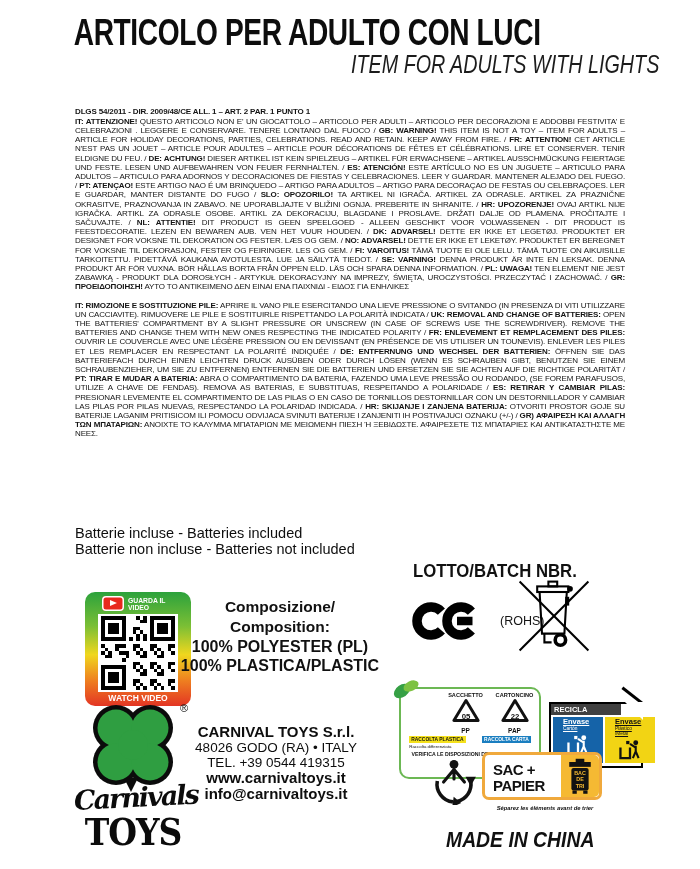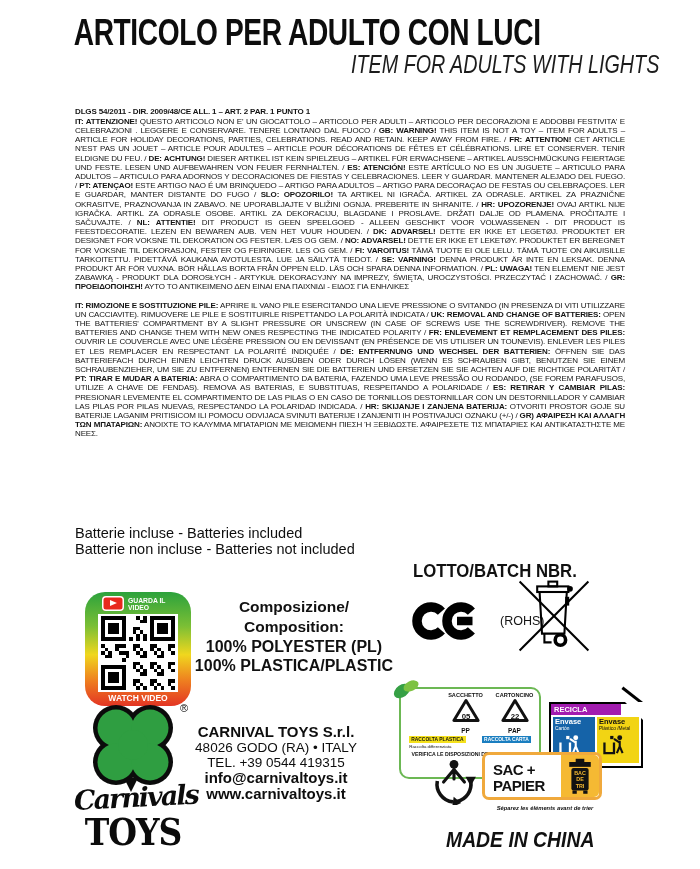--- a/index.html
+++ b/index.html
@@ -23,34 +23,34 @@
 
   
   .battery-note{left:75px;top:525px;font-size:14.5px;line-height:16px;color:#0e0e0e;}
 
   
   .lotto{left:413px;top:560px;}
   .lotto span{display:inline-block;font-size:19px;font-weight:bold;transform:scaleX(0.88);
               transform-origin:left;white-space:nowrap;}
 
   
-  .qr-badge{left:85px;top:592px;width:106px;height:114px;border-radius:20px;
+  .qr-badge{left:85px;top:592px;width:106px;height:114px;border-radius:10px;
             background:linear-gradient(180deg,#2ca23c 0%,#7bbf35 30%,#f0d71e 55%,#ee7e20 78%,#e33524 100%);}
   .qr-top{display:flex;align-items:center;justify-content:center;gap:4px;height:21px;padding-top:1px;}
   .yt-icon{width:22px;height:15px;background:#e8281e;border-radius:4px;position:relative;flex:0 0 auto;
            box-shadow:0 0 0 1.5px #fff inset;}
   .yt-icon:after{content:"";position:absolute;left:8px;top:4px;border-left:7px solid #fff;
                  border-top:3.5px solid transparent;border-bottom:3.5px solid transparent;}
   .qr-top-label{color:#fff;font-weight:bold;font-size:6.8px;line-height:7px;width:46px;}
   .qr-white{width:80px;height:78px;background:#fff;margin:0 auto;padding:2px;box-sizing:border-box;}
   .qr-white svg{width:100%;height:100%;shape-rendering:crispEdges;}
   .qr-bottom{color:#fff;font-weight:bold;font-size:8.5px;text-align:center;line-height:13px;}
 
   
-  .composition{left:188px;top:597px;width:212px;text-align:center;font-weight:bold;}
+  .composition{left:174px;top:597px;width:212px;text-align:center;font-weight:bold;}
   .composition .h{font-size:15.5px;line-height:20px;}
   .composition .l{font-size:16px;line-height:19px;}
 
   
   .ce-group{left:411px;top:597px;display:flex;align-items:center;gap:21px;}
   .rohs{font-size:12.5px;color:#141414;}
 
   
   .green-box{left:399px;top:687px;width:142px;height:92px;border:2.5px solid #6cb854;
              border-radius:10px;background:#fff;box-sizing:border-box;}
@@ -64,23 +64,23 @@
   .chip-b{background:#1a7ec0;color:#fff;font-size:4.9px;font-weight:bold;padding:1px 2px;align-self:flex-start;}
   .chip-sub{font-size:4.4px;text-align:left;margin-top:0.5px;}
   .gb-footer{font-size:5.2px;font-weight:bold;text-align:center;margin-top:2.5px;}
 
   
   .recicla{left:549px;top:702px;width:94px;height:66px;border:2px solid #000;background:#fff;box-sizing:border-box;}
   .rc-cut-black{position:absolute;top:-2px;right:-2px;width:0;height:0;
                 border-top:18px solid #fff;border-left:18px solid transparent;}
   .rc-cut-line{position:absolute;top:-2px;right:-2px;width:25px;height:2.5px;background:#000;
                transform:rotate(38deg);transform-origin:right top;}
-  .rc-head{background:#a21caf;color:#fff;font-size:7.5px;font-weight:bold;width:64px;padding:1px 3px;line-height:9px;}
+  .rc-head{background:#404040;color:#fff;font-size:7.5px;font-weight:bold;width:64px;padding:1px 3px;line-height:9px;}
   .rc-cells{display:flex;gap:2px;padding:2px;}
-  .rc-cell{flex:1;height:46px;padding:1px 2px;box-sizing:border-box;}
+  .rc-cell{flex:1;height:46px;padding:1px 10px;box-sizing:border-box;text-decoration:underline;}
   .rc-blue{background:#1563a8;color:#fff;}
   .rc-yellow{background:#f2d414;color:#111;}
   .rc-title{font-size:7.5px;font-weight:bold;line-height:8px;}
   .rc-sub{font-size:4.8px;line-height:5px;}
   .rc-cell svg{margin-top:3px;}
 
   
   .logo{left:74px;top:700px;width:118px;height:165px;}
   .logo-script{position:absolute;left:0;top:82px;width:118px;text-align:center;
                font-family:"DejaVu Serif","Liberation Serif",serif;font-style:italic;font-weight:bold;
@@ -349,22 +349,22 @@
       <text x="106" y="12" font-size="11" fill="#0b0b0b">®</text>
     </svg>
     <div class="logo-script">Carnivals</div>
     <div class="logo-word">TOYS</div>
   </div>
 
   <div class="abs company">
     <div class="name">CARNIVAL TOYS S.r.l.</div>
     <div class="line">48026 GODO (RA) • ITALY</div>
     <div class="line">TEL. +39 0544 419315</div>
+    <div class="strong">www.carnivaltoys.it</div>
     <div class="strong">info@carnivaltoys.it</div>
-    <div class="strong">www.carnivaltoys.it</div>
   </div>
 
   <svg class="abs triman" width="48" height="48" viewBox="0 0 46 46">
     <circle cx="23" cy="7" r="4.2" fill="#111"></circle>
     <path d="M23 12 L13 24 M23 12 L33 24 M23 12 L23 21" fill="none" stroke="#111" stroke-width="3" stroke-linecap="round"></path>
     <path d="M7 23 A 17 17 0 0 0 22 43" fill="none" stroke="#111" stroke-width="3.4"></path>
     <path d="M39 23 A 17 17 0 0 1 26 42.6" fill="none" stroke="#111" stroke-width="3.4"></path>
     <polygon points="22,38 30,43 22,48" fill="#111" transform="rotate(8 22 43)"></polygon>
     <polygon points="39,28 34,19 44,19" fill="#111"></polygon>
   </svg>

